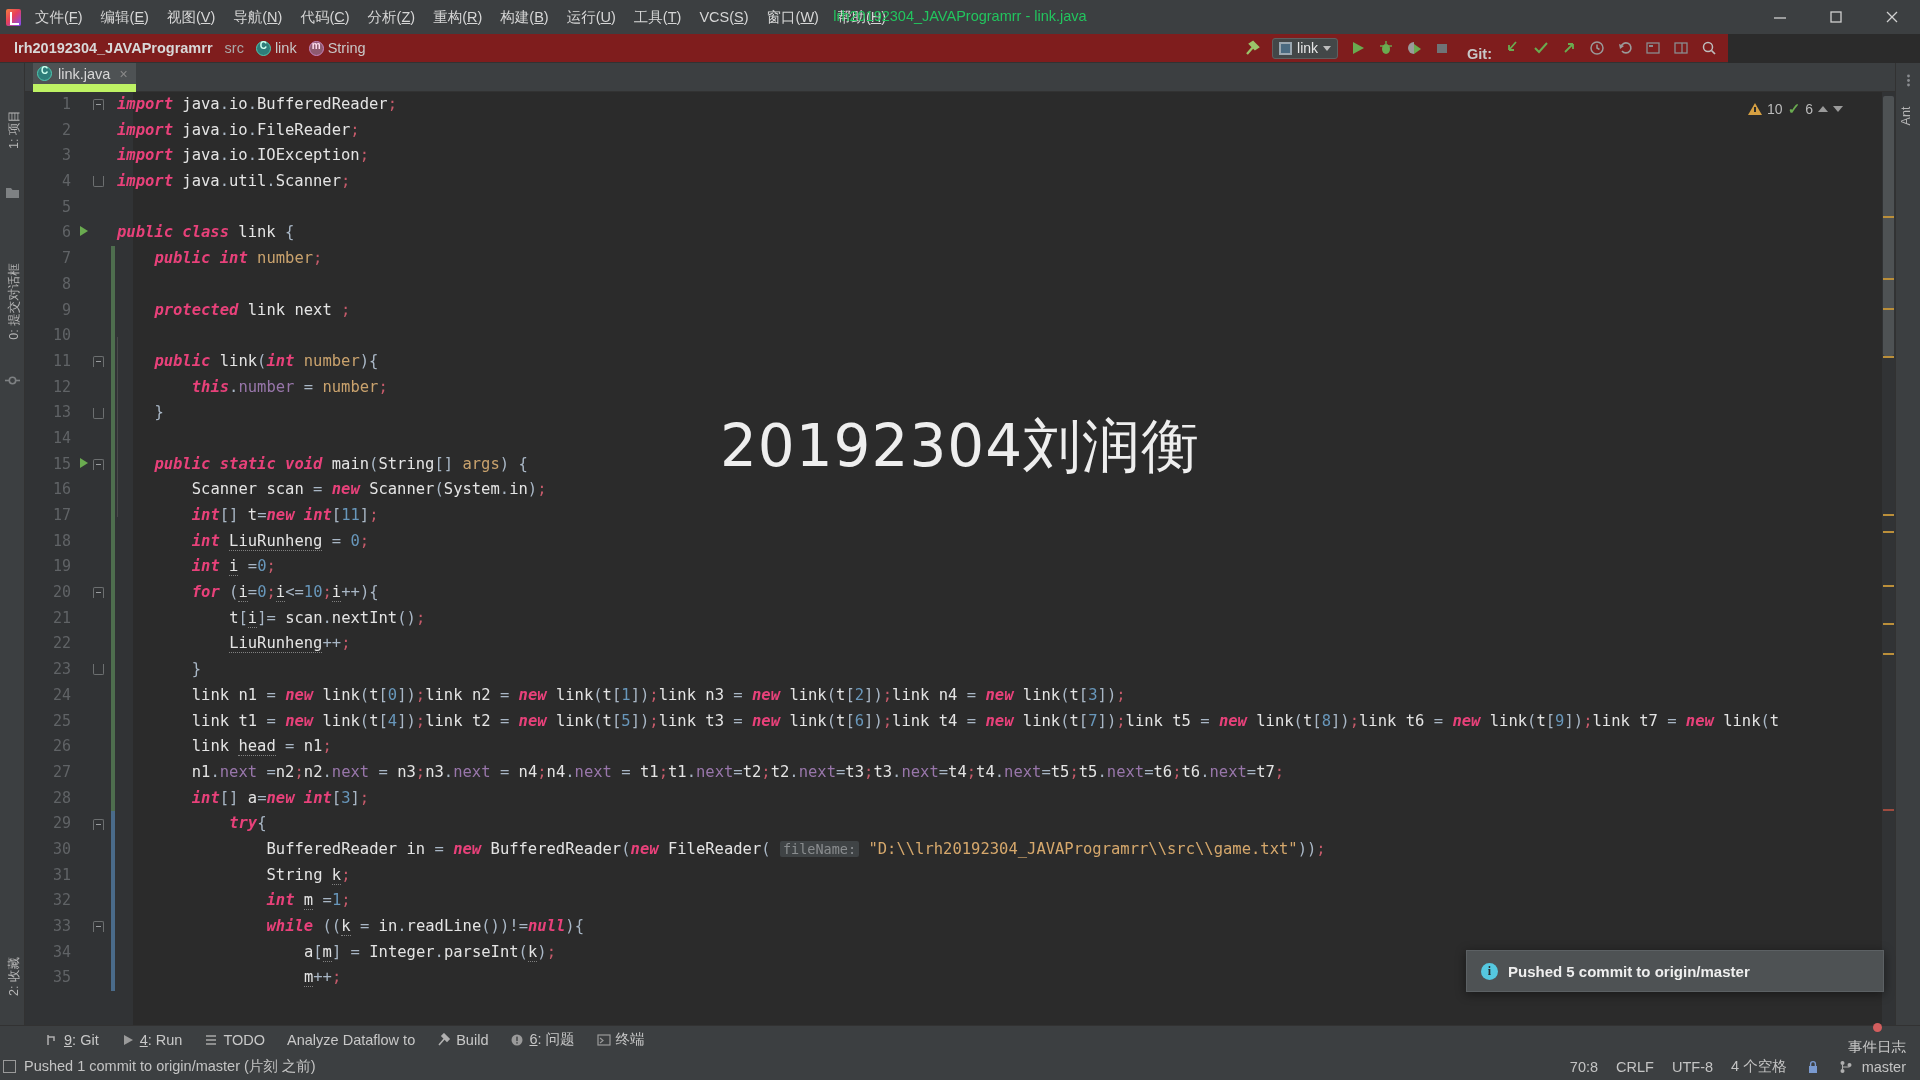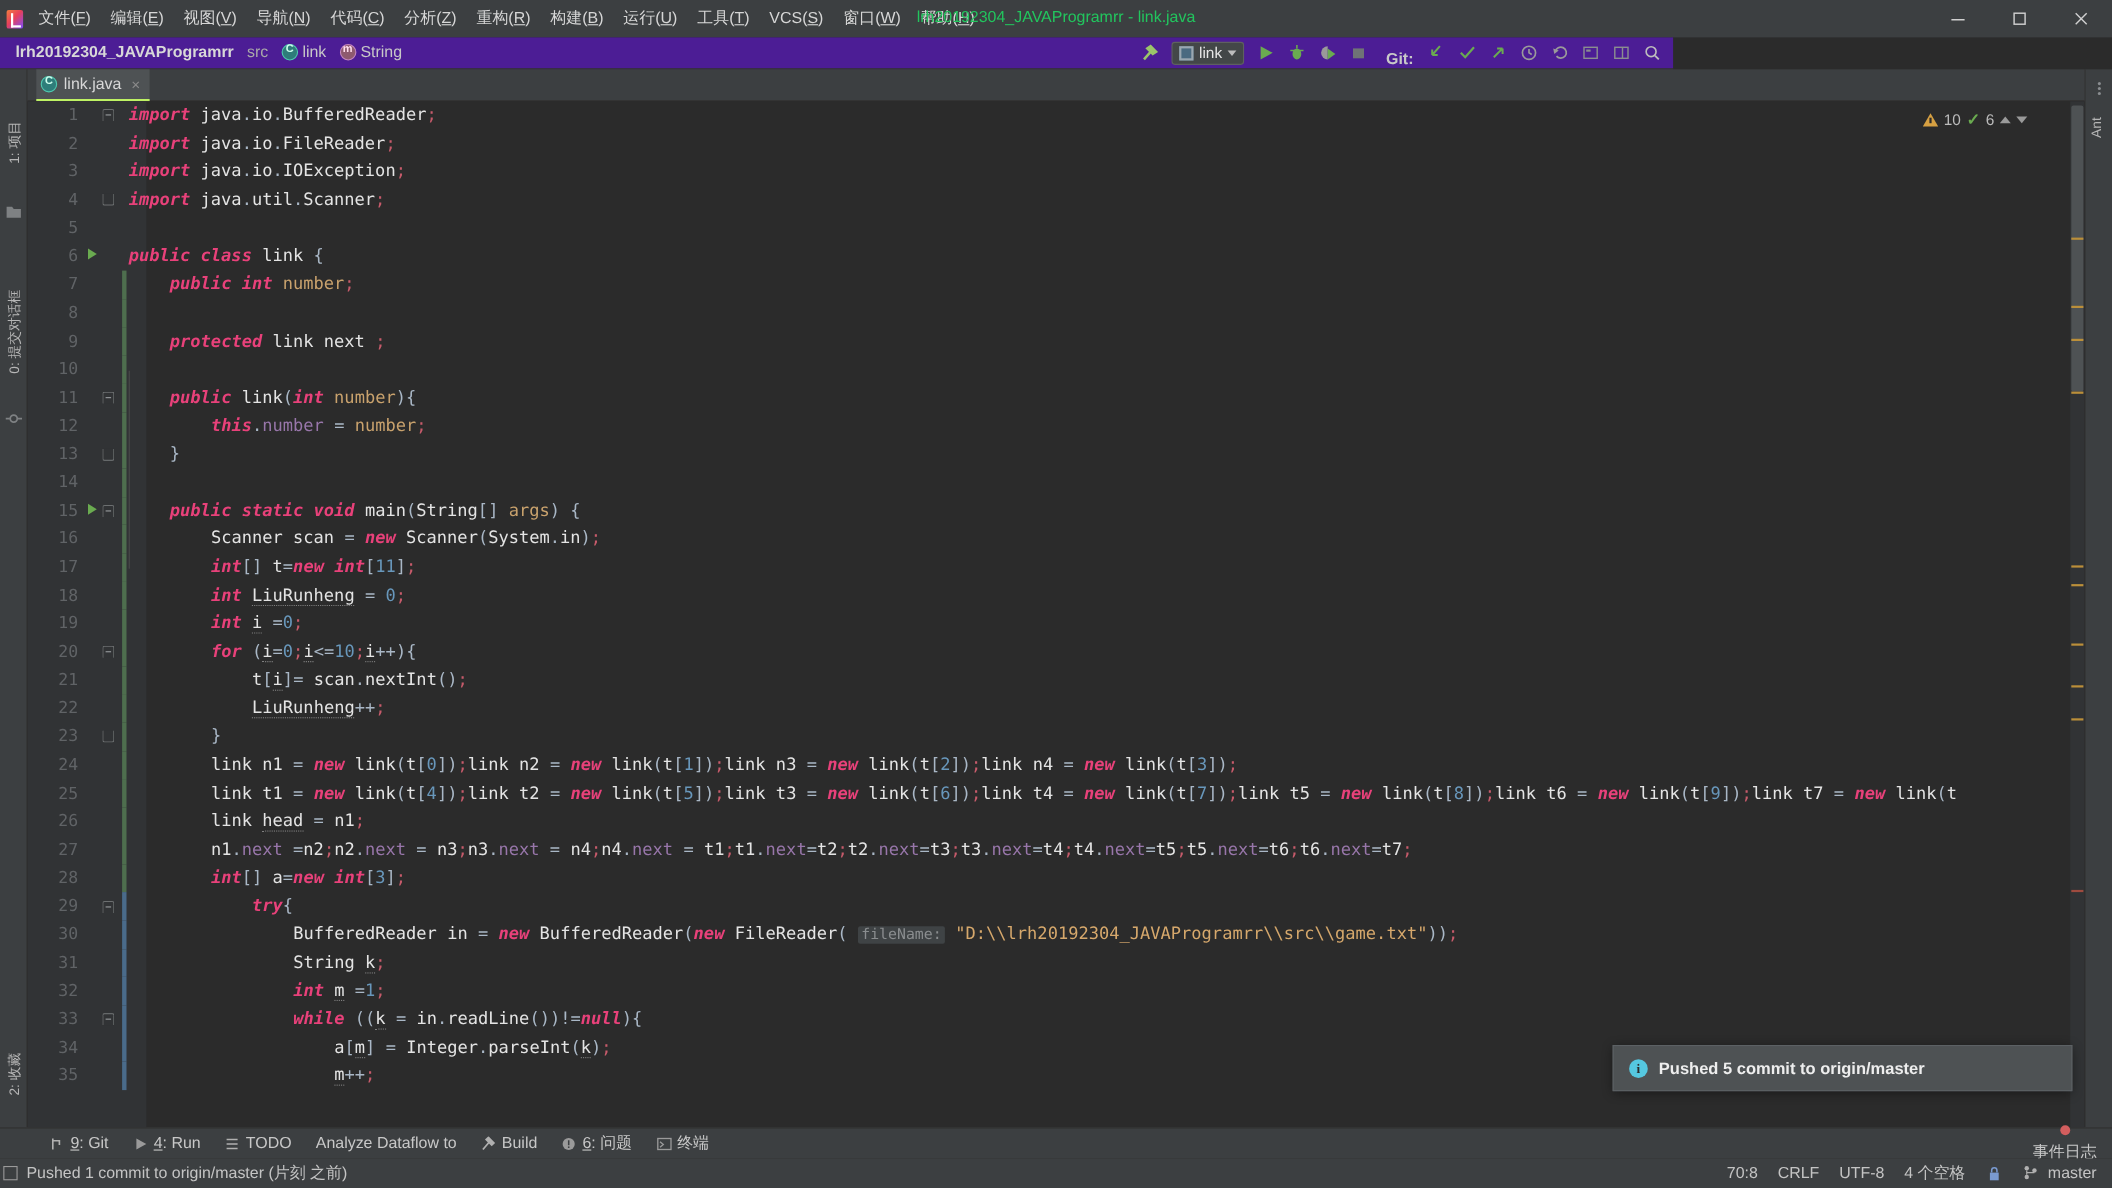--- a/index.html
+++ b/index.html
@@ -21,22 +21,22 @@
     line-height:18px; cursor:default; }
   .menubar .mi u{ text-decoration:underline; }
   .win-title{ position:absolute; left:50%; transform:translateX(-50%); top:8px;
     font-size:14.5px; color:#22c55e; white-space:nowrap; }
   .winbtns{ position:absolute; right:0; top:0; height:34px; display:flex; }
   .winbtn{ width:56px; height:34px; display:flex; align-items:center; justify-content:center;
     color:#d0d0d0; }
   .winbtn svg{ display:block; }
 
   
-  .navbar{ position:absolute; left:0; top:34px; width:1521px; height:29px;
-    background:#4c1d95; display:flex; align-items:center; padding-left:8px;
+  .navbar{ position:absolute; left:0; top:34px; width:1728px; height:29px;
+    background:#7f1d1d; display:flex; align-items:center; padding-left:8px;
     border-bottom:1px solid #323232; }
   .crumb{ font-size:14.5px; color:#c8c8c8; padding:2px 6px; white-space:nowrap; }
   .crumb.bold{ font-weight:bold; color:#d8d8d8; }
   .crumb.dim{ color:#a9a9a9; }
   .crumb-icon{ display:inline-block; width:15px; height:15px; border-radius:50%;
     vertical-align:-3px; margin-right:4px; position:relative; }
   .ci-class{ background:#2e7d7a; border:1px solid #4ec9b0; }
   .ci-class:after{ content:"C"; position:absolute; left:0; right:0; top:-2px; font-size:10px;
     text-align:center; color:#cfe; font-weight:bold; }
   .ci-mod{ background:#8e5a6f; border:1px solid #c586c0; }
@@ -62,21 +62,21 @@
 
   
   .rightstrip{ position:absolute; right:0; top:63px; width:25px; bottom:55px;
     background:#3c3f41; border-left:1px solid #323232; }
 
   
   .tabrow{ position:absolute; left:25px; top:63px; right:25px; height:29px;
     background:#3c3f41; border-bottom:1px solid #323232; }
   .tab{ position:absolute; left:8px; top:0; height:29px; background:#4e5254;
     display:flex; align-items:center; padding:0 8px 0 4px; gap:6px;
-    border-bottom:2px solid #bef264; }
+    border-bottom:8px solid #bef264; }
   .tab-ic{ width:15px;height:15px;border-radius:50%;background:#2e7d7a;border:1px solid #4ec9b0;
     position:relative; }
   .tab-ic:after{content:"C";position:absolute;left:0;right:0;top:-2px;font-size:10px;
     text-align:center;color:#cfe;font-weight:bold;}
   .tab-label{ font-size:14.5px; color:#d8d8d8; }
   .tab-x{ font-size:14px; color:#8a8a8a; margin-left:3px; }
 
   
   .editor{ position:absolute; left:25px; top:92px; right:25px; bottom:55px;
     background:#2b2b2b; overflow:hidden; }
@@ -340,20 +340,21 @@
     <span class="tab-label">link.java</span>
     <span class="tab-x">×</span>
   </div>
 </div>
 
 <div class="editor">
   <div class="gutter"></div>
   <div class="mstripe" id="mstripe1" style="top:245px;height:180px;"></div>
   <div class="lines" id="code-lines"><div class="ln"><span class="lnum">1</span><span class="foldcol"><span class="foldtop"></span></span><span class="code"><span class="pkw">import</span><span class="txt"> </span><span class="wh">java</span><span class="txt">.</span><span class="wh">io</span><span class="txt">.</span><span class="wh">BufferedReader</span><span class="semi">;</span></span></div><div class="ln"><span class="lnum">2</span><span class="code"><span class="pkw">import</span><span class="txt"> </span><span class="wh">java</span><span class="txt">.</span><span class="wh">io</span><span class="txt">.</span><span class="wh">FileReader</span><span class="semi">;</span></span></div><div class="ln"><span class="lnum">3</span><span class="code"><span class="pkw">import</span><span class="txt"> </span><span class="wh">java</span><span class="txt">.</span><span class="wh">io</span><span class="txt">.</span><span class="wh">IOException</span><span class="semi">;</span></span></div><div class="ln"><span class="lnum">4</span><span class="foldcol"><span class="foldbot"></span></span><span class="code"><span class="pkw">import</span><span class="txt"> </span><span class="wh">java</span><span class="txt">.</span><span class="wh">util</span><span class="txt">.</span><span class="wh">Scanner</span><span class="semi">;</span></span></div><div class="ln"><span class="lnum">5</span><span class="code"></span></div><div class="ln"><span class="lnum">6</span><span class="runmark"></span><span class="code"><span class="pkw">public</span><span class="txt"> </span><span class="pkw">class</span><span class="txt"> </span><span class="wh">link</span><span class="txt"> </span><span class="txt">{</span></span></div><div class="ln"><span class="lnum">7</span><span class="changebar cb-green"></span><span class="code"><span class="txt"> </span><span class="txt"> </span><span class="txt"> </span><span class="txt"> </span><span class="pkw">public</span><span class="txt"> </span><span class="pkw">int</span><span class="txt"> </span><span class="prm">number</span><span class="semi">;</span></span></div><div class="ln"><span class="lnum">8</span><span class="changebar cb-green"></span><span class="code"></span></div><div class="ln"><span class="lnum">9</span><span class="changebar cb-green"></span><span class="code"><span class="txt"> </span><span class="txt"> </span><span class="txt"> </span><span class="txt"> </span><span class="pkw">protected</span><span class="txt"> </span><span class="wh">link</span><span class="txt"> </span><span class="wh">next</span><span class="txt"> </span><span class="semi">;</span></span></div><div class="ln"><span class="lnum">10</span><span class="changebar cb-green"></span><span class="code"></span></div><div class="ln"><span class="lnum">11</span><span class="foldcol"><span class="foldtop"></span></span><span class="changebar cb-green"></span><span class="code"><span class="txt"> </span><span class="txt"> </span><span class="txt"> </span><span class="txt"> </span><span class="pkw">public</span><span class="txt"> </span><span class="wh">link</span><span class="txt">(</span><span class="pkw">int</span><span class="txt"> </span><span class="prm">number</span><span class="txt">)</span><span class="txt">{</span></span></div><div class="ln"><span class="lnum">12</span><span class="changebar cb-green"></span><span class="code"><span class="txt"> </span><span class="txt"> </span><span class="txt"> </span><span class="txt"> </span><span class="txt"> </span><span class="txt"> </span><span class="txt"> </span><span class="txt"> </span><span class="pkw">this</span><span class="txt">.</span><span class="fld">number</span><span class="txt"> </span><span class="txt">=</span><span class="txt"> </span><span class="prm">number</span><span class="semi">;</span></span></div><div class="ln"><span class="lnum">13</span><span class="foldcol"><span class="foldbot"></span></span><span class="changebar cb-green"></span><span class="code"><span class="txt"> </span><span class="txt"> </span><span class="txt"> </span><span class="txt"> </span><span class="txt">}</span></span></div><div class="ln"><span class="lnum">14</span><span class="changebar cb-green"></span><span class="code"></span></div><div class="ln"><span class="lnum">15</span><span class="runmark"></span><span class="foldcol"><span class="foldtop"></span></span><span class="changebar cb-green"></span><span class="code"><span class="txt"> </span><span class="txt"> </span><span class="txt"> </span><span class="txt"> </span><span class="pkw">public</span><span class="txt"> </span><span class="pkw">static</span><span class="txt"> </span><span class="pkw">void</span><span class="txt"> </span><span class="wh">main</span><span class="txt">(</span><span class="wh">String</span><span class="txt">[</span><span class="txt">]</span><span class="txt"> </span><span class="prm">args</span><span class="txt">)</span><span class="txt"> </span><span class="txt">{</span></span></div><div class="ln"><span class="lnum">16</span><span class="changebar cb-green"></span><span class="code"><span class="txt"> </span><span class="txt"> </span><span class="txt"> </span><span class="txt"> </span><span class="txt"> </span><span class="txt"> </span><span class="txt"> </span><span class="txt"> </span><span class="wh">Scanner</span><span class="txt"> </span><span class="wh">scan</span><span class="txt"> </span><span class="txt">=</span><span class="txt"> </span><span class="pkw">new</span><span class="txt"> </span><span class="wh">Scanner</span><span class="txt">(</span><span class="wh">System</span><span class="txt">.</span><span class="wh">in</span><span class="txt">)</span><span class="semi">;</span></span></div><div class="ln"><span class="lnum">17</span><span class="changebar cb-green"></span><span class="code"><span class="txt"> </span><span class="txt"> </span><span class="txt"> </span><span class="txt"> </span><span class="txt"> </span><span class="txt"> </span><span class="txt"> </span><span class="txt"> </span><span class="pkw">int</span><span class="txt">[</span><span class="txt">]</span><span class="txt"> </span><span class="wh">t</span><span class="txt">=</span><span class="pkw">new</span><span class="txt"> </span><span class="pkw">int</span><span class="txt">[</span><span class="num">11</span><span class="txt">]</span><span class="semi">;</span></span></div><div class="ln"><span class="lnum">18</span><span class="changebar cb-green"></span><span class="code"><span class="txt"> </span><span class="txt"> </span><span class="txt"> </span><span class="txt"> </span><span class="txt"> </span><span class="txt"> </span><span class="txt"> </span><span class="txt"> </span><span class="pkw">int</span><span class="txt"> </span><span class="wh under">LiuRunheng</span><span class="txt"> </span><span class="txt">=</span><span class="txt"> </span><span class="num">0</span><span class="semi">;</span></span></div><div class="ln"><span class="lnum">19</span><span class="changebar cb-green"></span><span class="code"><span class="txt"> </span><span class="txt"> </span><span class="txt"> </span><span class="txt"> </span><span class="txt"> </span><span class="txt"> </span><span class="txt"> </span><span class="txt"> </span><span class="pkw">int</span><span class="txt"> </span><span class="wh under">i</span><span class="txt"> </span><span class="txt">=</span><span class="num">0</span><span class="semi">;</span></span></div><div class="ln"><span class="lnum">20</span><span class="foldcol"><span class="foldtop"></span></span><span class="changebar cb-green"></span><span class="code"><span class="txt"> </span><span class="txt"> </span><span class="txt"> </span><span class="txt"> </span><span class="txt"> </span><span class="txt"> </span><span class="txt"> </span><span class="txt"> </span><span class="pkw">for</span><span class="txt"> </span><span class="txt">(</span><span class="wh under">i</span><span class="txt">=</span><span class="num">0</span><span class="semi">;</span><span class="wh under">i</span><span class="txt">&lt;</span><span class="txt">=</span><span class="num">10</span><span class="semi">;</span><span class="wh under">i</span><span class="txt">+</span><span class="txt">+</span><span class="txt">)</span><span class="txt">{</span></span></div><div class="ln"><span class="lnum">21</span><span class="changebar cb-green"></span><span class="code"><span class="txt"> </span><span class="txt"> </span><span class="txt"> </span><span class="txt"> </span><span class="txt"> </span><span class="txt"> </span><span class="txt"> </span><span class="txt"> </span><span class="txt"> </span><span class="txt"> </span><span class="txt"> </span><span class="txt"> </span><span class="wh">t</span><span class="txt">[</span><span class="wh under">i</span><span class="txt">]</span><span class="txt">=</span><span class="txt"> </span><span class="wh">scan</span><span class="txt">.</span><span class="wh">nextInt</span><span class="txt">(</span><span class="txt">)</span><span class="semi">;</span></span></div><div class="ln"><span class="lnum">22</span><span class="changebar cb-green"></span><span class="code"><span class="txt"> </span><span class="txt"> </span><span class="txt"> </span><span class="txt"> </span><span class="txt"> </span><span class="txt"> </span><span class="txt"> </span><span class="txt"> </span><span class="txt"> </span><span class="txt"> </span><span class="txt"> </span><span class="txt"> </span><span class="wh under">LiuRunheng</span><span class="txt">+</span><span class="txt">+</span><span class="semi">;</span></span></div><div class="ln"><span class="lnum">23</span><span class="foldcol"><span class="foldbot"></span></span><span class="changebar cb-green"></span><span class="code"><span class="txt"> </span><span class="txt"> </span><span class="txt"> </span><span class="txt"> </span><span class="txt"> </span><span class="txt"> </span><span class="txt"> </span><span class="txt"> </span><span class="txt">}</span></span></div><div class="ln"><span class="lnum">24</span><span class="changebar cb-green"></span><span class="code"><span class="txt"> </span><span class="txt"> </span><span class="txt"> </span><span class="txt"> </span><span class="txt"> </span><span class="txt"> </span><span class="txt"> </span><span class="txt"> </span><span class="wh">link</span><span class="txt"> </span><span class="wh">n1</span><span class="txt"> </span><span class="txt">=</span><span class="txt"> </span><span class="pkw">new</span><span class="txt"> </span><span class="wh">link</span><span class="txt">(</span><span class="wh">t</span><span class="txt">[</span><span class="num">0</span><span class="txt">]</span><span class="txt">)</span><span class="semi">;</span><span class="wh">link</span><span class="txt"> </span><span class="wh">n2</span><span class="txt"> </span><span class="txt">=</span><span class="txt"> </span><span class="pkw">new</span><span class="txt"> </span><span class="wh">link</span><span class="txt">(</span><span class="wh">t</span><span class="txt">[</span><span class="num">1</span><span class="txt">]</span><span class="txt">)</span><span class="semi">;</span><span class="wh">link</span><span class="txt"> </span><span class="wh">n3</span><span class="txt"> </span><span class="txt">=</span><span class="txt"> </span><span class="pkw">new</span><span class="txt"> </span><span class="wh">link</span><span class="txt">(</span><span class="wh">t</span><span class="txt">[</span><span class="num">2</span><span class="txt">]</span><span class="txt">)</span><span class="semi">;</span><span class="wh">link</span><span class="txt"> </span><span class="wh">n4</span><span class="txt"> </span><span class="txt">=</span><span class="txt"> </span><span class="pkw">new</span><span class="txt"> </span><span class="wh">link</span><span class="txt">(</span><span class="wh">t</span><span class="txt">[</span><span class="num">3</span><span class="txt">]</span><span class="txt">)</span><span class="semi">;</span></span></div><div class="ln"><span class="lnum">25</span><span class="changebar cb-green"></span><span class="code"><span class="txt"> </span><span class="txt"> </span><span class="txt"> </span><span class="txt"> </span><span class="txt"> </span><span class="txt"> </span><span class="txt"> </span><span class="txt"> </span><span class="wh">link</span><span class="txt"> </span><span class="wh">t1</span><span class="txt"> </span><span class="txt">=</span><span class="txt"> </span><span class="pkw">new</span><span class="txt"> </span><span class="wh">link</span><span class="txt">(</span><span class="wh">t</span><span class="txt">[</span><span class="num">4</span><span class="txt">]</span><span class="txt">)</span><span class="semi">;</span><span class="wh">link</span><span class="txt"> </span><span class="wh">t2</span><span class="txt"> </span><span class="txt">=</span><span class="txt"> </span><span class="pkw">new</span><span class="txt"> </span><span class="wh">link</span><span class="txt">(</span><span class="wh">t</span><span class="txt">[</span><span class="num">5</span><span class="txt">]</span><span class="txt">)</span><span class="semi">;</span><span class="wh">link</span><span class="txt"> </span><span class="wh">t3</span><span class="txt"> </span><span class="txt">=</span><span class="txt"> </span><span class="pkw">new</span><span class="txt"> </span><span class="wh">link</span><span class="txt">(</span><span class="wh">t</span><span class="txt">[</span><span class="num">6</span><span class="txt">]</span><span class="txt">)</span><span class="semi">;</span><span class="wh">link</span><span class="txt"> </span><span class="wh">t4</span><span class="txt"> </span><span class="txt">=</span><span class="txt"> </span><span class="pkw">new</span><span class="txt"> </span><span class="wh">link</span><span class="txt">(</span><span class="wh">t</span><span class="txt">[</span><span class="num">7</span><span class="txt">]</span><span class="txt">)</span><span class="semi">;</span><span class="wh">link</span><span class="txt"> </span><span class="wh">t5</span><span class="txt"> </span><span class="txt">=</span><span class="txt"> </span><span class="pkw">new</span><span class="txt"> </span><span class="wh">link</span><span class="txt">(</span><span class="wh">t</span><span class="txt">[</span><span class="num">8</span><span class="txt">]</span><span class="txt">)</span><span class="semi">;</span><span class="wh">link</span><span class="txt"> </span><span class="wh">t6</span><span class="txt"> </span><span class="txt">=</span><span class="txt"> </span><span class="pkw">new</span><span class="txt"> </span><span class="wh">link</span><span class="txt">(</span><span class="wh">t</span><span class="txt">[</span><span class="num">9</span><span class="txt">]</span><span class="txt">)</span><span class="semi">;</span><span class="wh">link</span><span class="txt"> </span><span class="wh">t7</span><span class="txt"> </span><span class="txt">=</span><span class="txt"> </span><span class="pkw">new</span><span class="txt"> </span><span class="wh">link</span><span class="txt">(</span><span class="wh">t</span></span></div><div class="ln"><span class="lnum">26</span><span class="changebar cb-green"></span><span class="code"><span class="txt"> </span><span class="txt"> </span><span class="txt"> </span><span class="txt"> </span><span class="txt"> </span><span class="txt"> </span><span class="txt"> </span><span class="txt"> </span><span class="wh">link</span><span class="txt"> </span><span class="wh under">head</span><span class="txt"> </span><span class="txt">=</span><span class="txt"> </span><span class="wh">n1</span><span class="semi">;</span></span></div><div class="ln"><span class="lnum">27</span><span class="changebar cb-green"></span><span class="code"><span class="txt"> </span><span class="txt"> </span><span class="txt"> </span><span class="txt"> </span><span class="txt"> </span><span class="txt"> </span><span class="txt"> </span><span class="txt"> </span><span class="wh">n1</span><span class="txt">.</span><span class="fld">next</span><span class="txt"> </span><span class="txt">=</span><span class="wh">n2</span><span class="semi">;</span><span class="wh">n2</span><span class="txt">.</span><span class="fld">next</span><span class="txt"> </span><span class="txt">=</span><span class="txt"> </span><span class="wh">n3</span><span class="semi">;</span><span class="wh">n3</span><span class="txt">.</span><span class="fld">next</span><span class="txt"> </span><span class="txt">=</span><span class="txt"> </span><span class="wh">n4</span><span class="semi">;</span><span class="wh">n4</span><span class="txt">.</span><span class="fld">next</span><span class="txt"> </span><span class="txt">=</span><span class="txt"> </span><span class="wh">t1</span><span class="semi">;</span><span class="wh">t1</span><span class="txt">.</span><span class="fld">next</span><span class="txt">=</span><span class="wh">t2</span><span class="semi">;</span><span class="wh">t2</span><span class="txt">.</span><span class="fld">next</span><span class="txt">=</span><span class="wh">t3</span><span class="semi">;</span><span class="wh">t3</span><span class="txt">.</span><span class="fld">next</span><span class="txt">=</span><span class="wh">t4</span><span class="semi">;</span><span class="wh">t4</span><span class="txt">.</span><span class="fld">next</span><span class="txt">=</span><span class="wh">t5</span><span class="semi">;</span><span class="wh">t5</span><span class="txt">.</span><span class="fld">next</span><span class="txt">=</span><span class="wh">t6</span><span class="semi">;</span><span class="wh">t6</span><span class="txt">.</span><span class="fld">next</span><span class="txt">=</span><span class="wh">t7</span><span class="semi">;</span></span></div><div class="ln"><span class="lnum">28</span><span class="changebar cb-green"></span><span class="code"><span class="txt"> </span><span class="txt"> </span><span class="txt"> </span><span class="txt"> </span><span class="txt"> </span><span class="txt"> </span><span class="txt"> </span><span class="txt"> </span><span class="pkw">int</span><span class="txt">[</span><span class="txt">]</span><span class="txt"> </span><span class="wh">a</span><span class="txt">=</span><span class="pkw">new</span><span class="txt"> </span><span class="pkw">int</span><span class="txt">[</span><span class="num">3</span><span class="txt">]</span><span class="semi">;</span></span></div><div class="ln"><span class="lnum">29</span><span class="foldcol"><span class="foldtop"></span></span><span class="changebar cb-blue"></span><span class="code"><span class="txt"> </span><span class="txt"> </span><span class="txt"> </span><span class="txt"> </span><span class="txt"> </span><span class="txt"> </span><span class="txt"> </span><span class="txt"> </span><span class="txt"> </span><span class="txt"> </span><span class="txt"> </span><span class="txt"> </span><span class="pkw">try</span><span class="txt">{</span></span></div><div class="ln"><span class="lnum">30</span><span class="changebar cb-blue"></span><span class="code"><span class="txt"> </span><span class="txt"> </span><span class="txt"> </span><span class="txt"> </span><span class="txt"> </span><span class="txt"> </span><span class="txt"> </span><span class="txt"> </span><span class="txt"> </span><span class="txt"> </span><span class="txt"> </span><span class="txt"> </span><span class="txt"> </span><span class="txt"> </span><span class="txt"> </span><span class="txt"> </span><span class="wh">BufferedReader</span><span class="txt"> </span><span class="wh">in</span><span class="txt"> </span><span class="txt">=</span><span class="txt"> </span><span class="pkw">new</span><span class="txt"> </span><span class="wh">BufferedReader</span><span class="txt">(</span><span class="pkw">new</span><span class="txt"> </span><span class="wh">FileReader</span><span class="txt">(</span><span class="txt"> </span><span class="hint">fileName:</span><span class="txt"> </span><span class="str">"D:\\lrh20192304_JAVAProgramrr\\src\\game.txt"</span><span class="txt">)</span><span class="txt">)</span><span class="semi">;</span></span></div><div class="ln"><span class="lnum">31</span><span class="changebar cb-blue"></span><span class="code"><span class="txt"> </span><span class="txt"> </span><span class="txt"> </span><span class="txt"> </span><span class="txt"> </span><span class="txt"> </span><span class="txt"> </span><span class="txt"> </span><span class="txt"> </span><span class="txt"> </span><span class="txt"> </span><span class="txt"> </span><span class="txt"> </span><span class="txt"> </span><span class="txt"> </span><span class="txt"> </span><span class="wh">String</span><span class="txt"> </span><span class="wh under">k</span><span class="semi">;</span></span></div><div class="ln"><span class="lnum">32</span><span class="changebar cb-blue"></span><span class="code"><span class="txt"> </span><span class="txt"> </span><span class="txt"> </span><span class="txt"> </span><span class="txt"> </span><span class="txt"> </span><span class="txt"> </span><span class="txt"> </span><span class="txt"> </span><span class="txt"> </span><span class="txt"> </span><span class="txt"> </span><span class="txt"> </span><span class="txt"> </span><span class="txt"> </span><span class="txt"> </span><span class="pkw">int</span><span class="txt"> </span><span class="wh under">m</span><span class="txt"> </span><span class="txt">=</span><span class="num">1</span><span class="semi">;</span></span></div><div class="ln"><span class="lnum">33</span><span class="foldcol"><span class="foldtop"></span></span><span class="changebar cb-blue"></span><span class="code"><span class="txt"> </span><span class="txt"> </span><span class="txt"> </span><span class="txt"> </span><span class="txt"> </span><span class="txt"> </span><span class="txt"> </span><span class="txt"> </span><span class="txt"> </span><span class="txt"> </span><span class="txt"> </span><span class="txt"> </span><span class="txt"> </span><span class="txt"> </span><span class="txt"> </span><span class="txt"> </span><span class="pkw">while</span><span class="txt"> </span><span class="txt">(</span><span class="txt">(</span><span class="wh under">k</span><span class="txt"> </span><span class="txt">=</span><span class="txt"> </span><span class="wh">in</span><span class="txt">.</span><span class="wh">readLine</span><span class="txt">(</span><span class="txt">)</span><span class="txt">)</span><span class="txt">!</span><span class="txt">=</span><span class="pkw">null</span><span class="txt">)</span><span class="txt">{</span></span></div><div class="ln"><span class="lnum">34</span><span class="changebar cb-blue"></span><span class="code"><span class="txt"> </span><span class="txt"> </span><span class="txt"> </span><span class="txt"> </span><span class="txt"> </span><span class="txt"> </span><span class="txt"> </span><span class="txt"> </span><span class="txt"> </span><span class="txt"> </span><span class="txt"> </span><span class="txt"> </span><span class="txt"> </span><span class="txt"> </span><span class="txt"> </span><span class="txt"> </span><span class="txt"> </span><span class="txt"> </span><span class="txt"> </span><span class="txt"> </span><span class="wh">a</span><span class="txt">[</span><span class="wh under">m</span><span class="txt">]</span><span class="txt"> </span><span class="txt">=</span><span class="txt"> </span><span class="wh">Integer</span><span class="txt">.</span><span class="wh">parseInt</span><span class="txt">(</span><span class="wh under">k</span><span class="txt">)</span><span class="semi">;</span></span></div><div class="ln"><span class="lnum">35</span><span class="changebar cb-blue"></span><span class="code"><span class="txt"> </span><span class="txt"> </span><span class="txt"> </span><span class="txt"> </span><span class="txt"> </span><span class="txt"> </span><span class="txt"> </span><span class="txt"> </span><span class="txt"> </span><span class="txt"> </span><span class="txt"> </span><span class="txt"> </span><span class="txt"> </span><span class="txt"> </span><span class="txt"> </span><span class="txt"> </span><span class="txt"> </span><span class="txt"> </span><span class="txt"> </span><span class="txt"> </span><span class="wh under">m</span><span class="txt">+</span><span class="txt">+</span><span class="semi">;</span></span></div></div>
 
+  <div class="watermark">20192304刘润衡</div>
 
   <div class="inspect">
     <span class="warnico"></span>
     <span>10</span>
     <span class="okico">✓</span>
     <span>6</span>
     <span class="chev up"></span>
     <span class="chev down"></span>
   </div>
 

